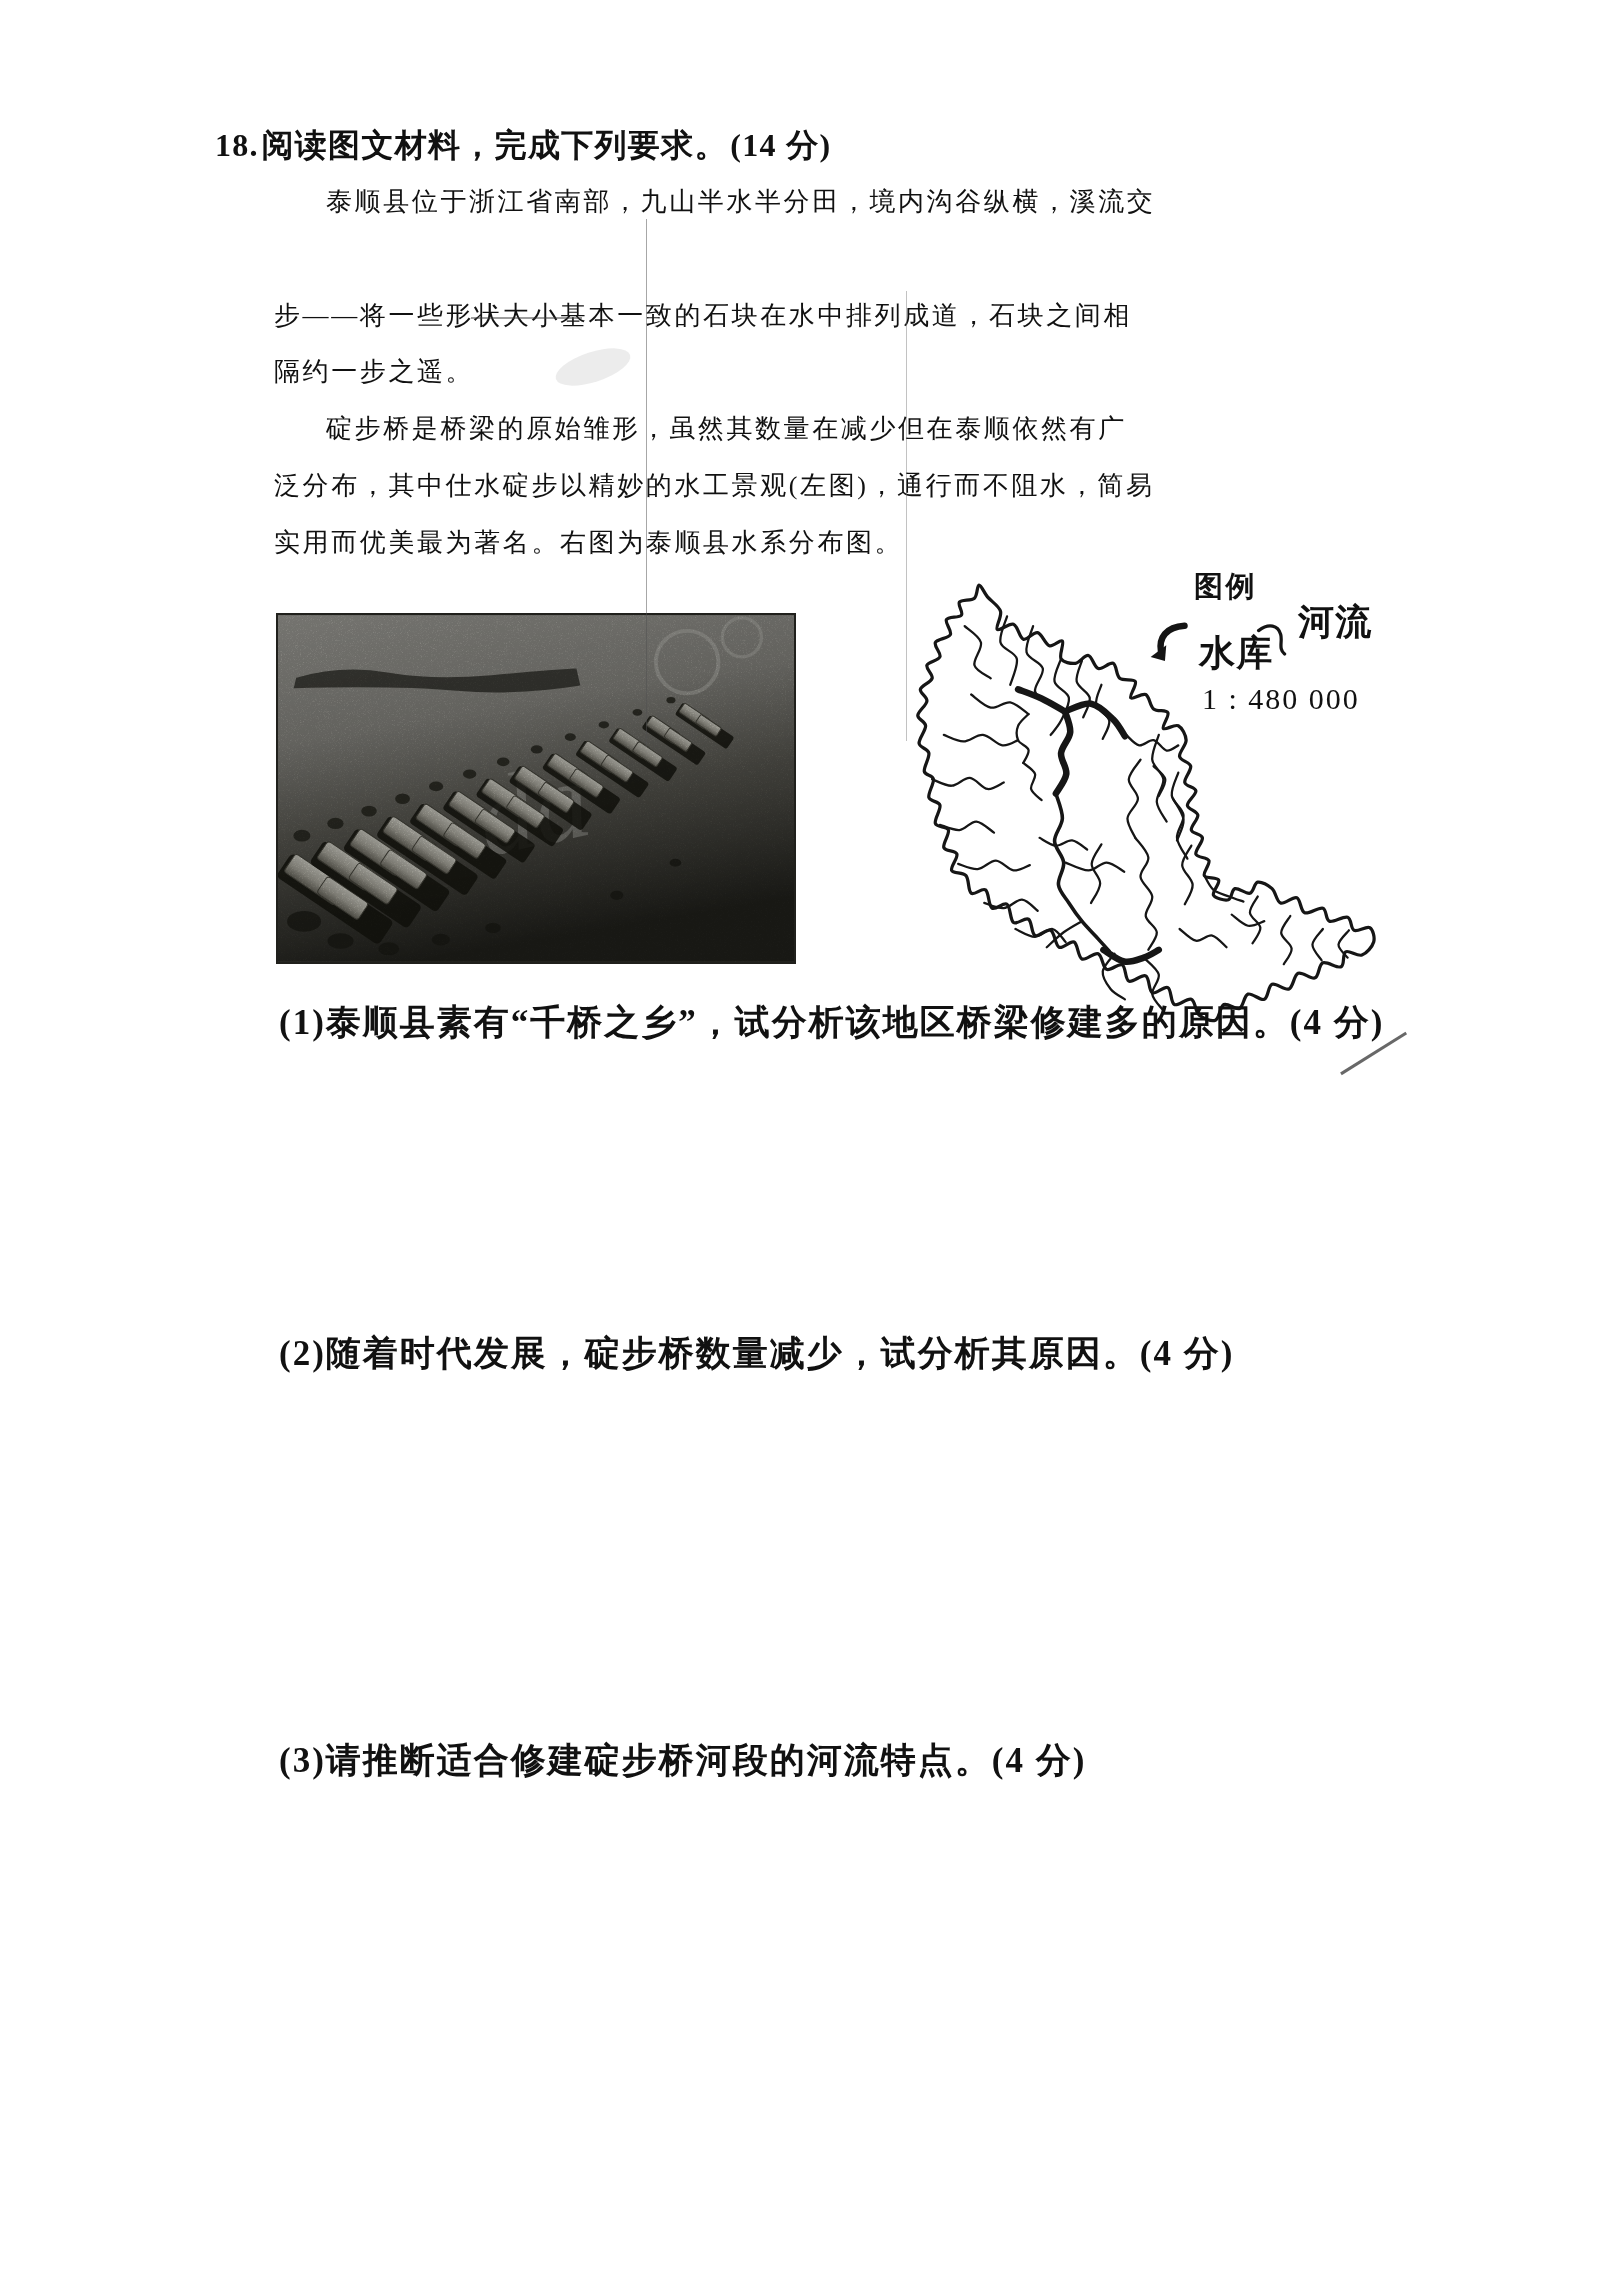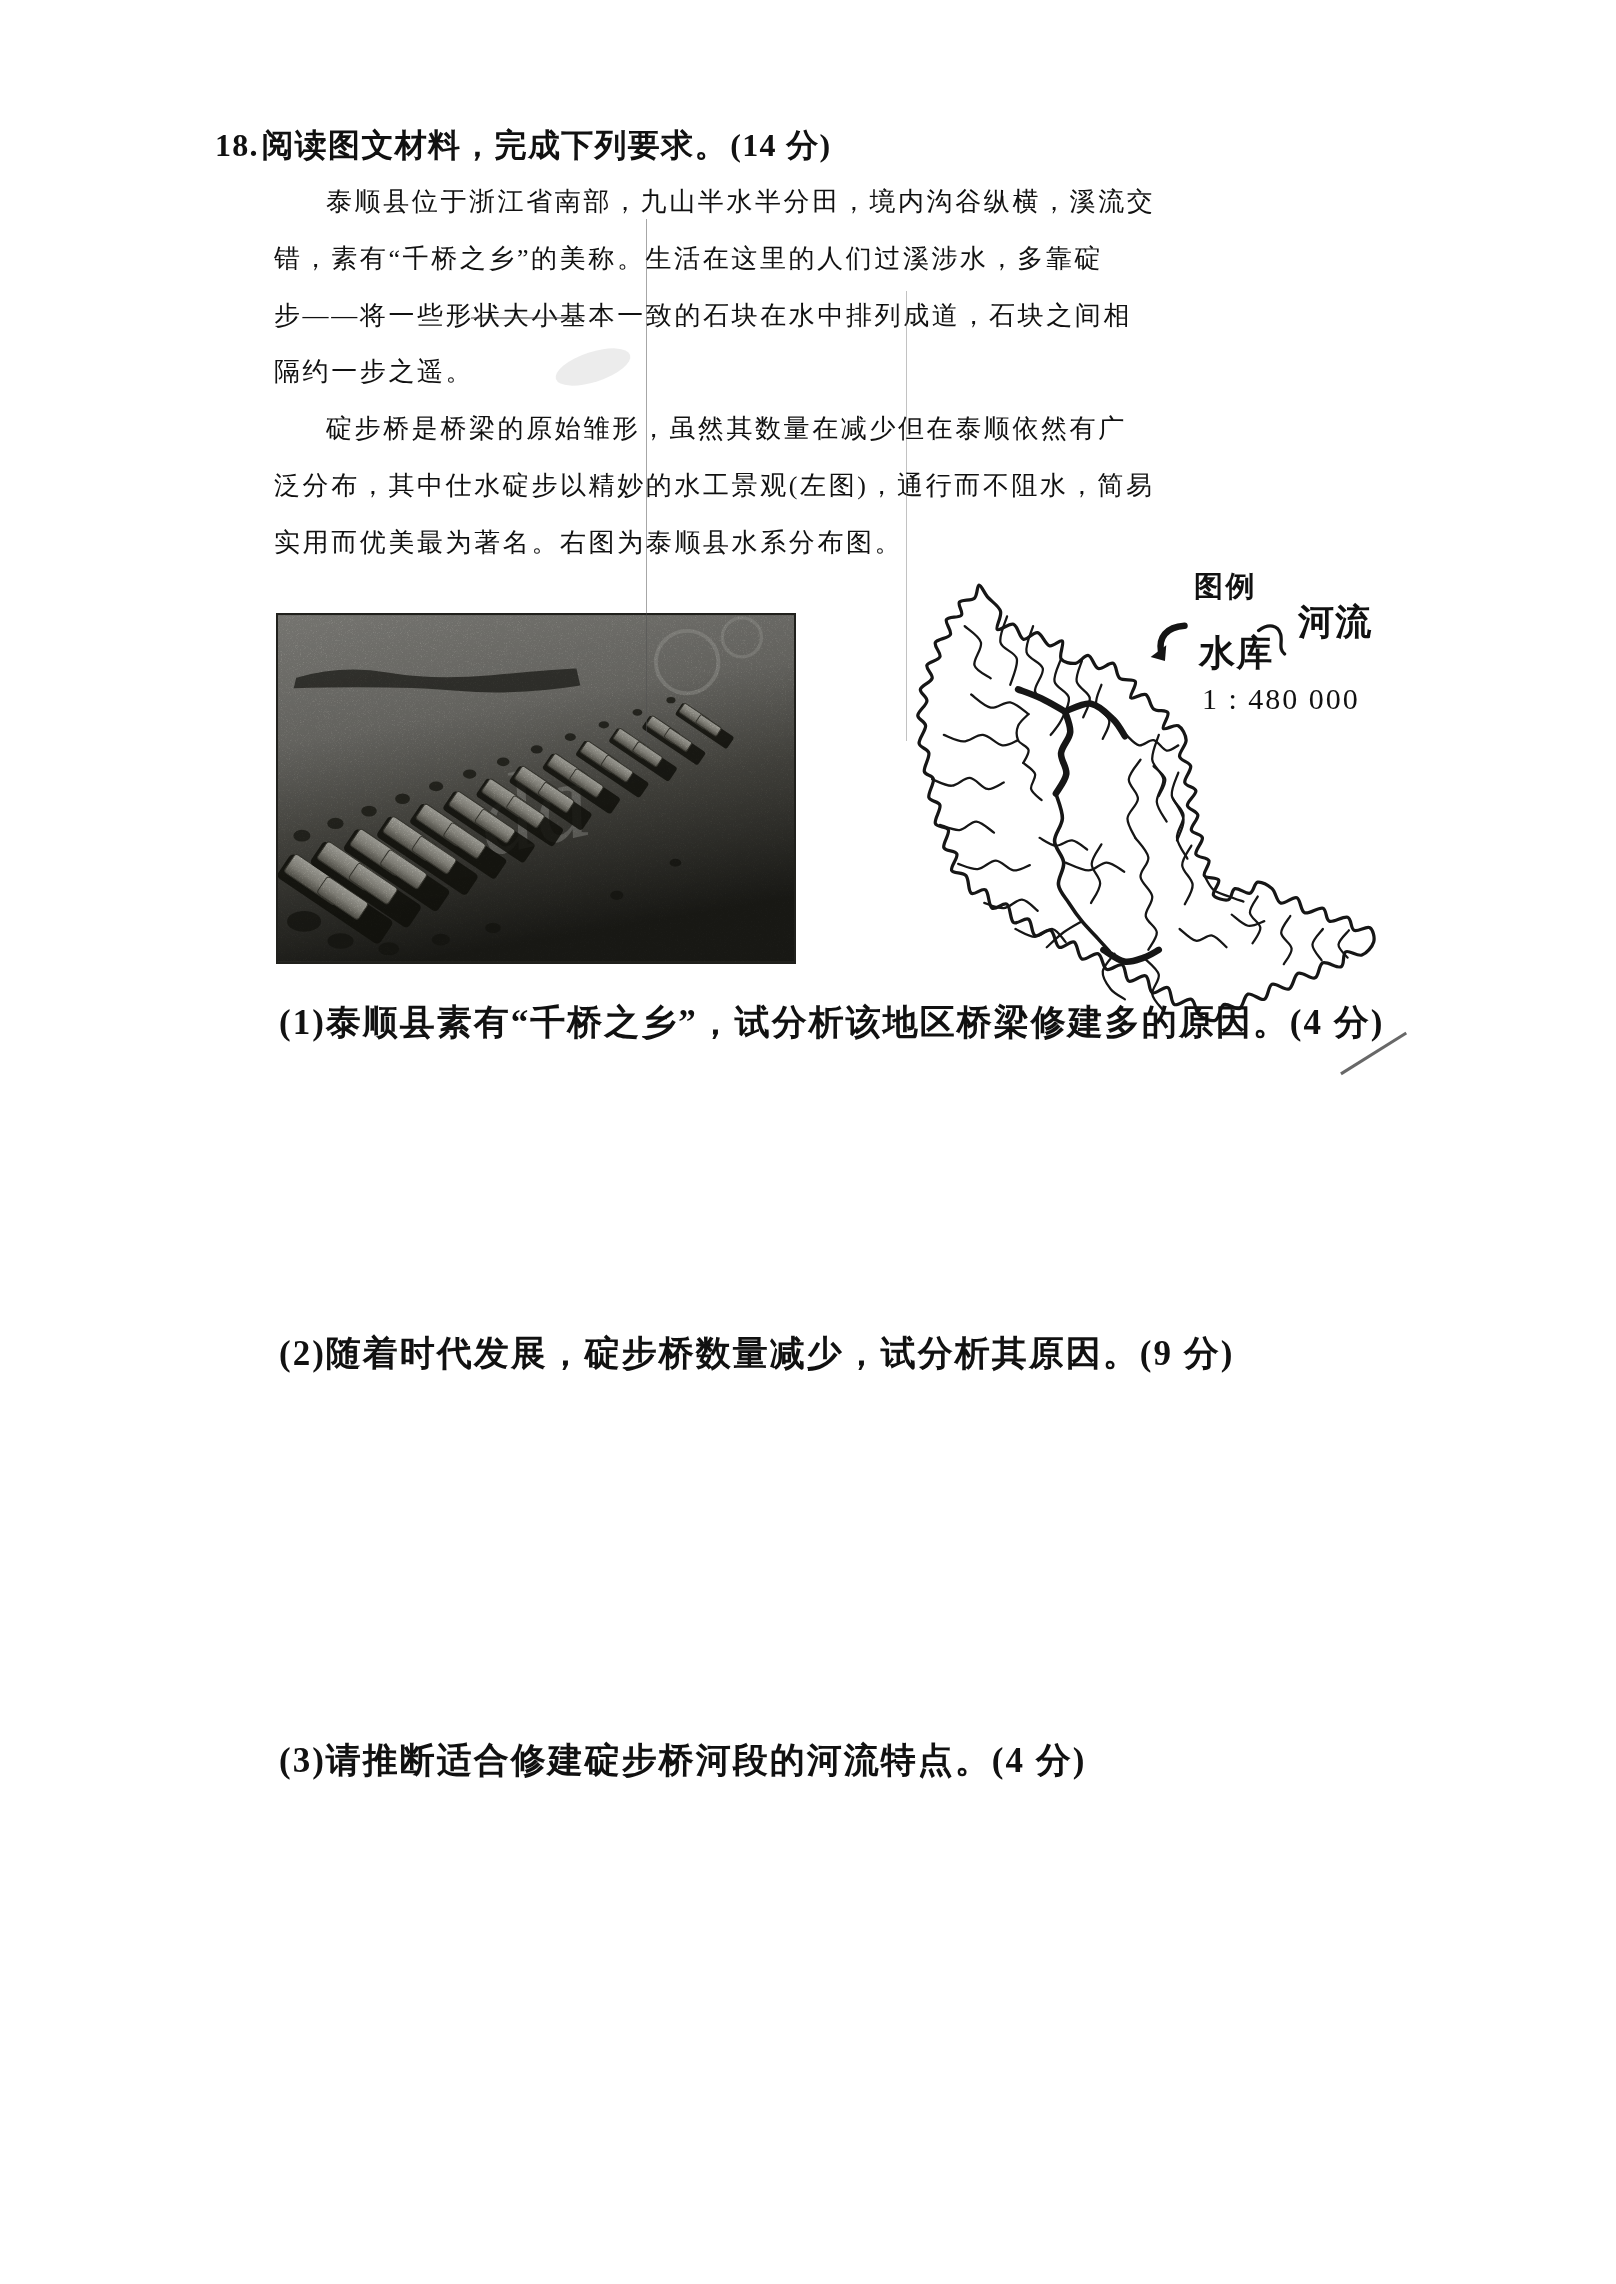--- a/index.html
+++ b/index.html
@@ -42,21 +42,20 @@
 </head>
 <body>
 
 <div class="page">
 
   <div class="heading">
     <span>18.</span><span>阅读图文材料，完成下列要求。</span><span>(14 分)</span>
   </div>
 
   <div class="bodyline indent" style="top:184px">泰顺县位于浙江省南部，九山半水半分田，境内沟谷纵横，溪流交</div>
-  <div class="bodyline" style="top:241px">错，素有“千桥之乡”的美称。生活在这里的人们过溪涉水，多靠碇</div>
   <div class="bodyline" style="top:298px">步——将一些形状大小基本一致的石块在水中排列成道，石块之间相</div>
   <div class="bodyline" style="top:354px">隔约一步之遥。</div>
 
   <div class="bodyline indent" style="top:411px">碇步桥是桥梁的原始雏形，虽然其数量在减少但在泰顺依然有广</div>
   <div class="bodyline" style="top:468px">泛分布，其中仕水碇步以精妙的水工景观(左图)，通行而不阻水，简易</div>
   <div class="bodyline" style="top:525px">实用而优美最为著名。右图为泰顺县水系分布图。</div>
 
   <div class="figure photo-frame" style="left:276px; top:613px; width:520px; height:351px;">
     <svg id="photo-svg" width="516" height="347" viewBox="0 0 792 532">
       <defs>
@@ -205,21 +204,21 @@
   <div class="legend-row-label" style="left:1199px; top:629px;">水库</div>
   <div class="legend-sym" style="left:1256px; top:620px;">
     <svg width="39" height="42" viewBox="0 0 60 64">
       <path d="M4,16 C20,4 34,8 38,22 C41,33 34,44 44,52" fill="none" stroke="#141414" stroke-width="5" stroke-linecap="round"></path>
     </svg>
   </div>
   <div class="legend-row-label" style="left:1298px; top:598px;">河流</div>
   <div class="legend-scale">1 : 480 000</div>
 
   <div class="subq" style="top:999px">(1)泰顺县素有“千桥之乡”，试分析该地区桥梁修建多的原因。(4 分)</div>
-  <div class="subq" style="top:1330px">(2)随着时代发展，碇步桥数量减少，试分析其原因。(9 分)</div>
+  <div class="subq" style="top:1330px">(2)随着时代发展，碇步桥数量减少，试分析其原因。(4 分)</div>
   <div class="subq" style="top:1737px">(3)请推断适合修建碇步桥河段的河流特点。(4 分)</div>
 
   <div class="artifact" style="left:646px; top:219px; width:1.3px; height:528px; background:rgba(80,80,80,.5);"></div>
   <div class="artifact" style="left:906px; top:291px; width:1.3px; height:450px; background:rgba(120,120,120,.45);"></div>
   <div class="artifact" style="left:471px; top:317px; width:111px; height:2px; background:rgba(60,60,60,.5);"></div>
   <div class="artifact" style="left:554px; top:352px; width:78px; height:30px; background:rgba(170,170,170,.22); border-radius:50%; transform:rotate(-18deg);"></div>
   <div class="artifact" style="left:1335px; top:1052px; width:77px; height:2.6px; background:rgba(40,40,40,.7); transform:rotate(-32deg);"></div>
 
 </div>
 

